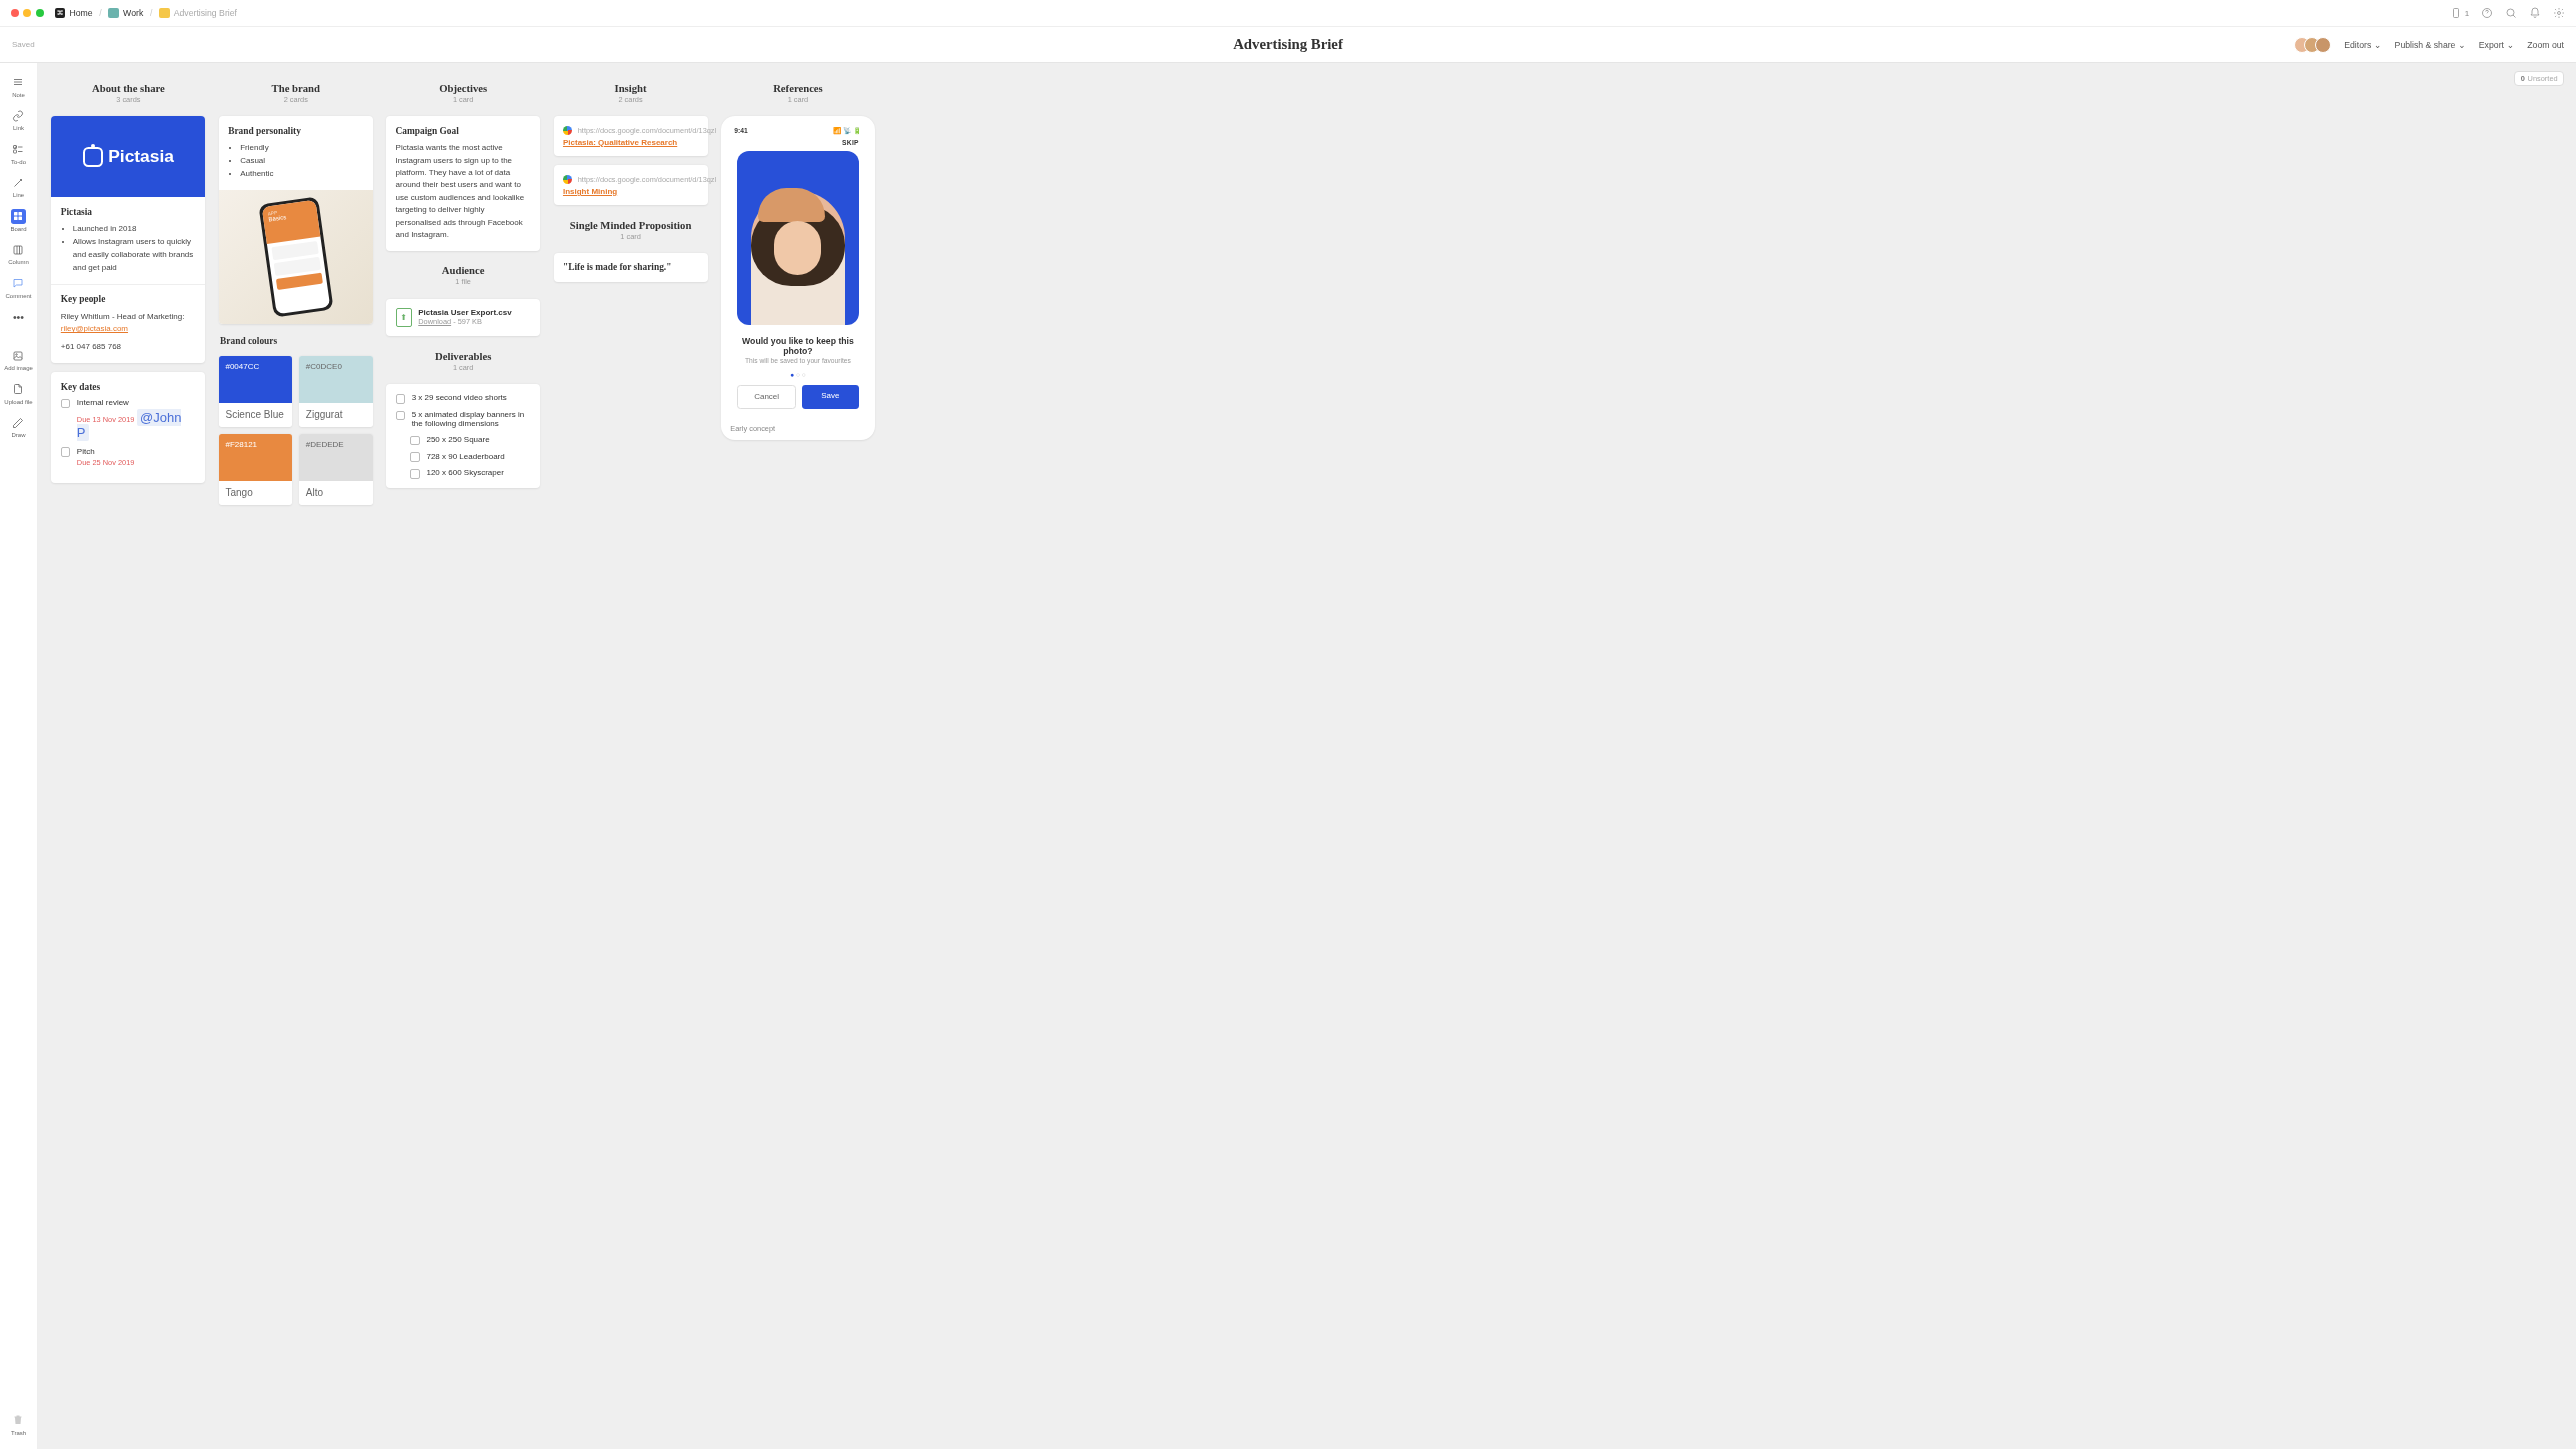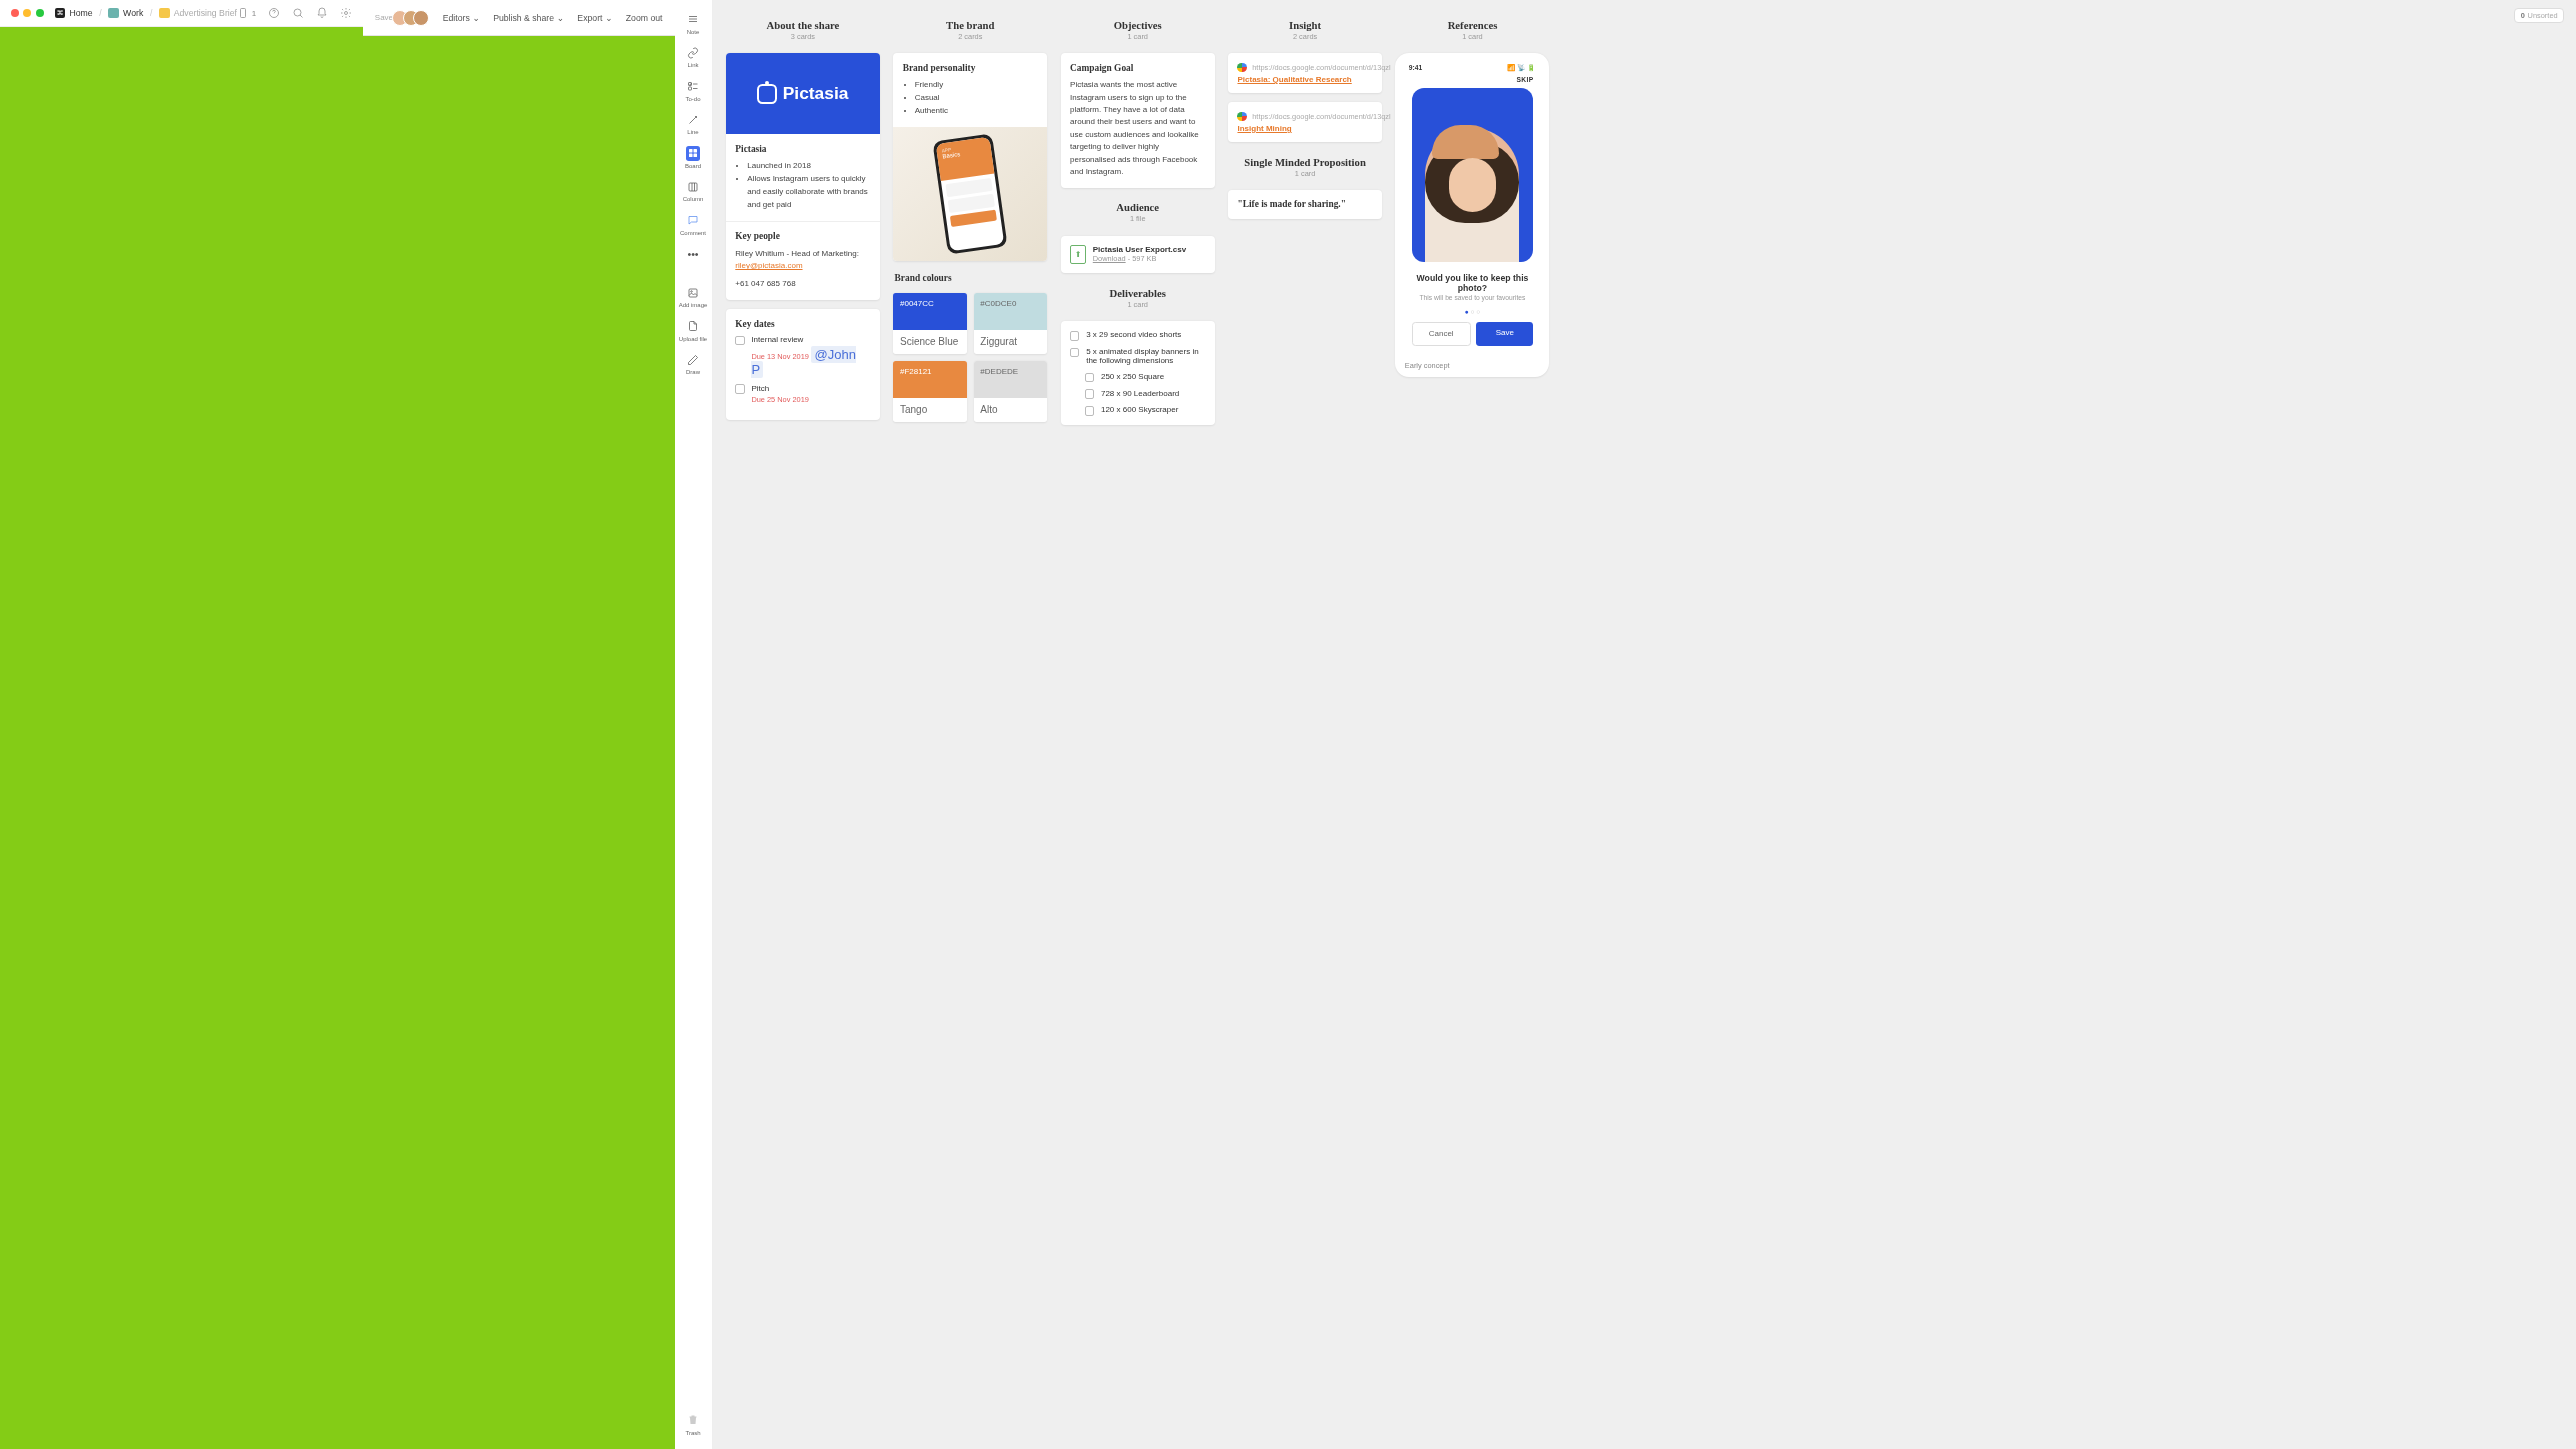--- a/index.html
+++ b/index.html
@@ -1,17 +1,17 @@
 <!DOCTYPE html>
 <html style="font-size:10.7px"><head>
 <meta charset="utf-8">
 <style>
 *{box-sizing:border-box;margin:0;padding:0}
 body{font-family:-apple-system,BlinkMacSystemFont,"Segoe UI",sans-serif;background:#f0f0f0;font-size:8px;color:#333;width:2576px;height:1449px;transform-origin:top left}
-.app{display:flex;height:100%;background:#84cc16}
+.app{display:flex;flex-direction:column;height:100%;background:#737373}
 .titlebar{display:flex;align-items:center;height:27px;padding:0 10.7px;border-bottom:0.7px solid #eee;background:#fff}
 .traffic{display:flex;gap:4.7px;margin-right:10.7px}
 .dot{width:8px;height:8px;border-radius:50%}
 .dot.r{background:#ff5f56}.dot.y{background:#ffbd2e}.dot.g{background:#27c93f}
 .crumbs{display:flex;align-items:center;gap:6.7px;font-size:8.7px}
 .crumb{display:flex;align-items:center;gap:4px;cursor:pointer}
 .crumb-icon{width:10.7px;height:10.7px;border-radius:2px}
 .ci-home{background:#222;color:#fff;display:flex;align-items:center;justify-content:center;font-size:6.7px}
 .ci-work{background:#6bb3ad}
 .ci-folder{background:#f5c749}
@@ -57,21 +57,21 @@
 .chk-row.sub{margin-left:14.8px}
 .phone-img{height:134px;background:linear-gradient(135deg,#f5f0e8,#e8e0d0);position:relative;display:flex;align-items:center;justify-content:center}
 .phone{width:60px;height:114px;background:#222;border-radius:9.4px;padding:2.7px;transform:rotate(-8deg)}
 .phone-screen{background:#fff;height:100%;border-radius:7.4px;display:flex;flex-direction:column}
 .phone-top{background:#e88940;height:37px;border-radius:7.4px 7.4px 0 0;padding:5.4px;color:#fff;font-size:6px}
 .phone-body{flex:1;padding:4px;display:flex;flex-direction:column;gap:2.7px}
 .pcard{background:#f4f4f4;height:13.4px;border-radius:2px}
 .section-label{font-family:Georgia,serif;font-weight:700;font-size:9.4px;margin:2.7px 0 0 1.3px}
 .swatch-grid{display:grid;grid-template-columns:1fr 1fr;gap:6.7px}
 .swatch{background:#fff;border-radius:2.7px;box-shadow:0 0.7px 2px rgba(0,0,0,0.08);overflow:hidden}
-.sw-color{height:37px;padding:6.7px;color:#fff;font-size:8px;font-weight:500}
+.sw-color{height:47px;padding:6.7px;color:#fff;font-size:8px;font-weight:500}
 .sw-color.dark{color:#666}
 .sw-label{padding:6.7px;font-size:10px;color:#666}
 .doclink{display:flex;flex-direction:column;gap:2.7px}
 .doclink-row{display:flex;align-items:center;gap:5.4px;font-size:7.4px;color:#aaa}
 .g-ico{width:9.4px;height:9.4px;background:conic-gradient(#4285f4 0 25%,#ea4335 0 50%,#fbbc05 0 75%,#34a853 0);border-radius:50%;flex-shrink:0}
 .file-row{display:flex;gap:6.7px;align-items:center}
 .file-ico{width:16px;height:19px;border:1px solid #6bb36b;border-radius:2px;display:flex;align-items:center;justify-content:center;color:#6bb36b;font-size:8px}
 .file-meta{font-size:7.4px;color:#999}
 .file-meta u{cursor:pointer}
 .quote{font-family:Georgia,serif;font-weight:700;font-size:9.4px}

